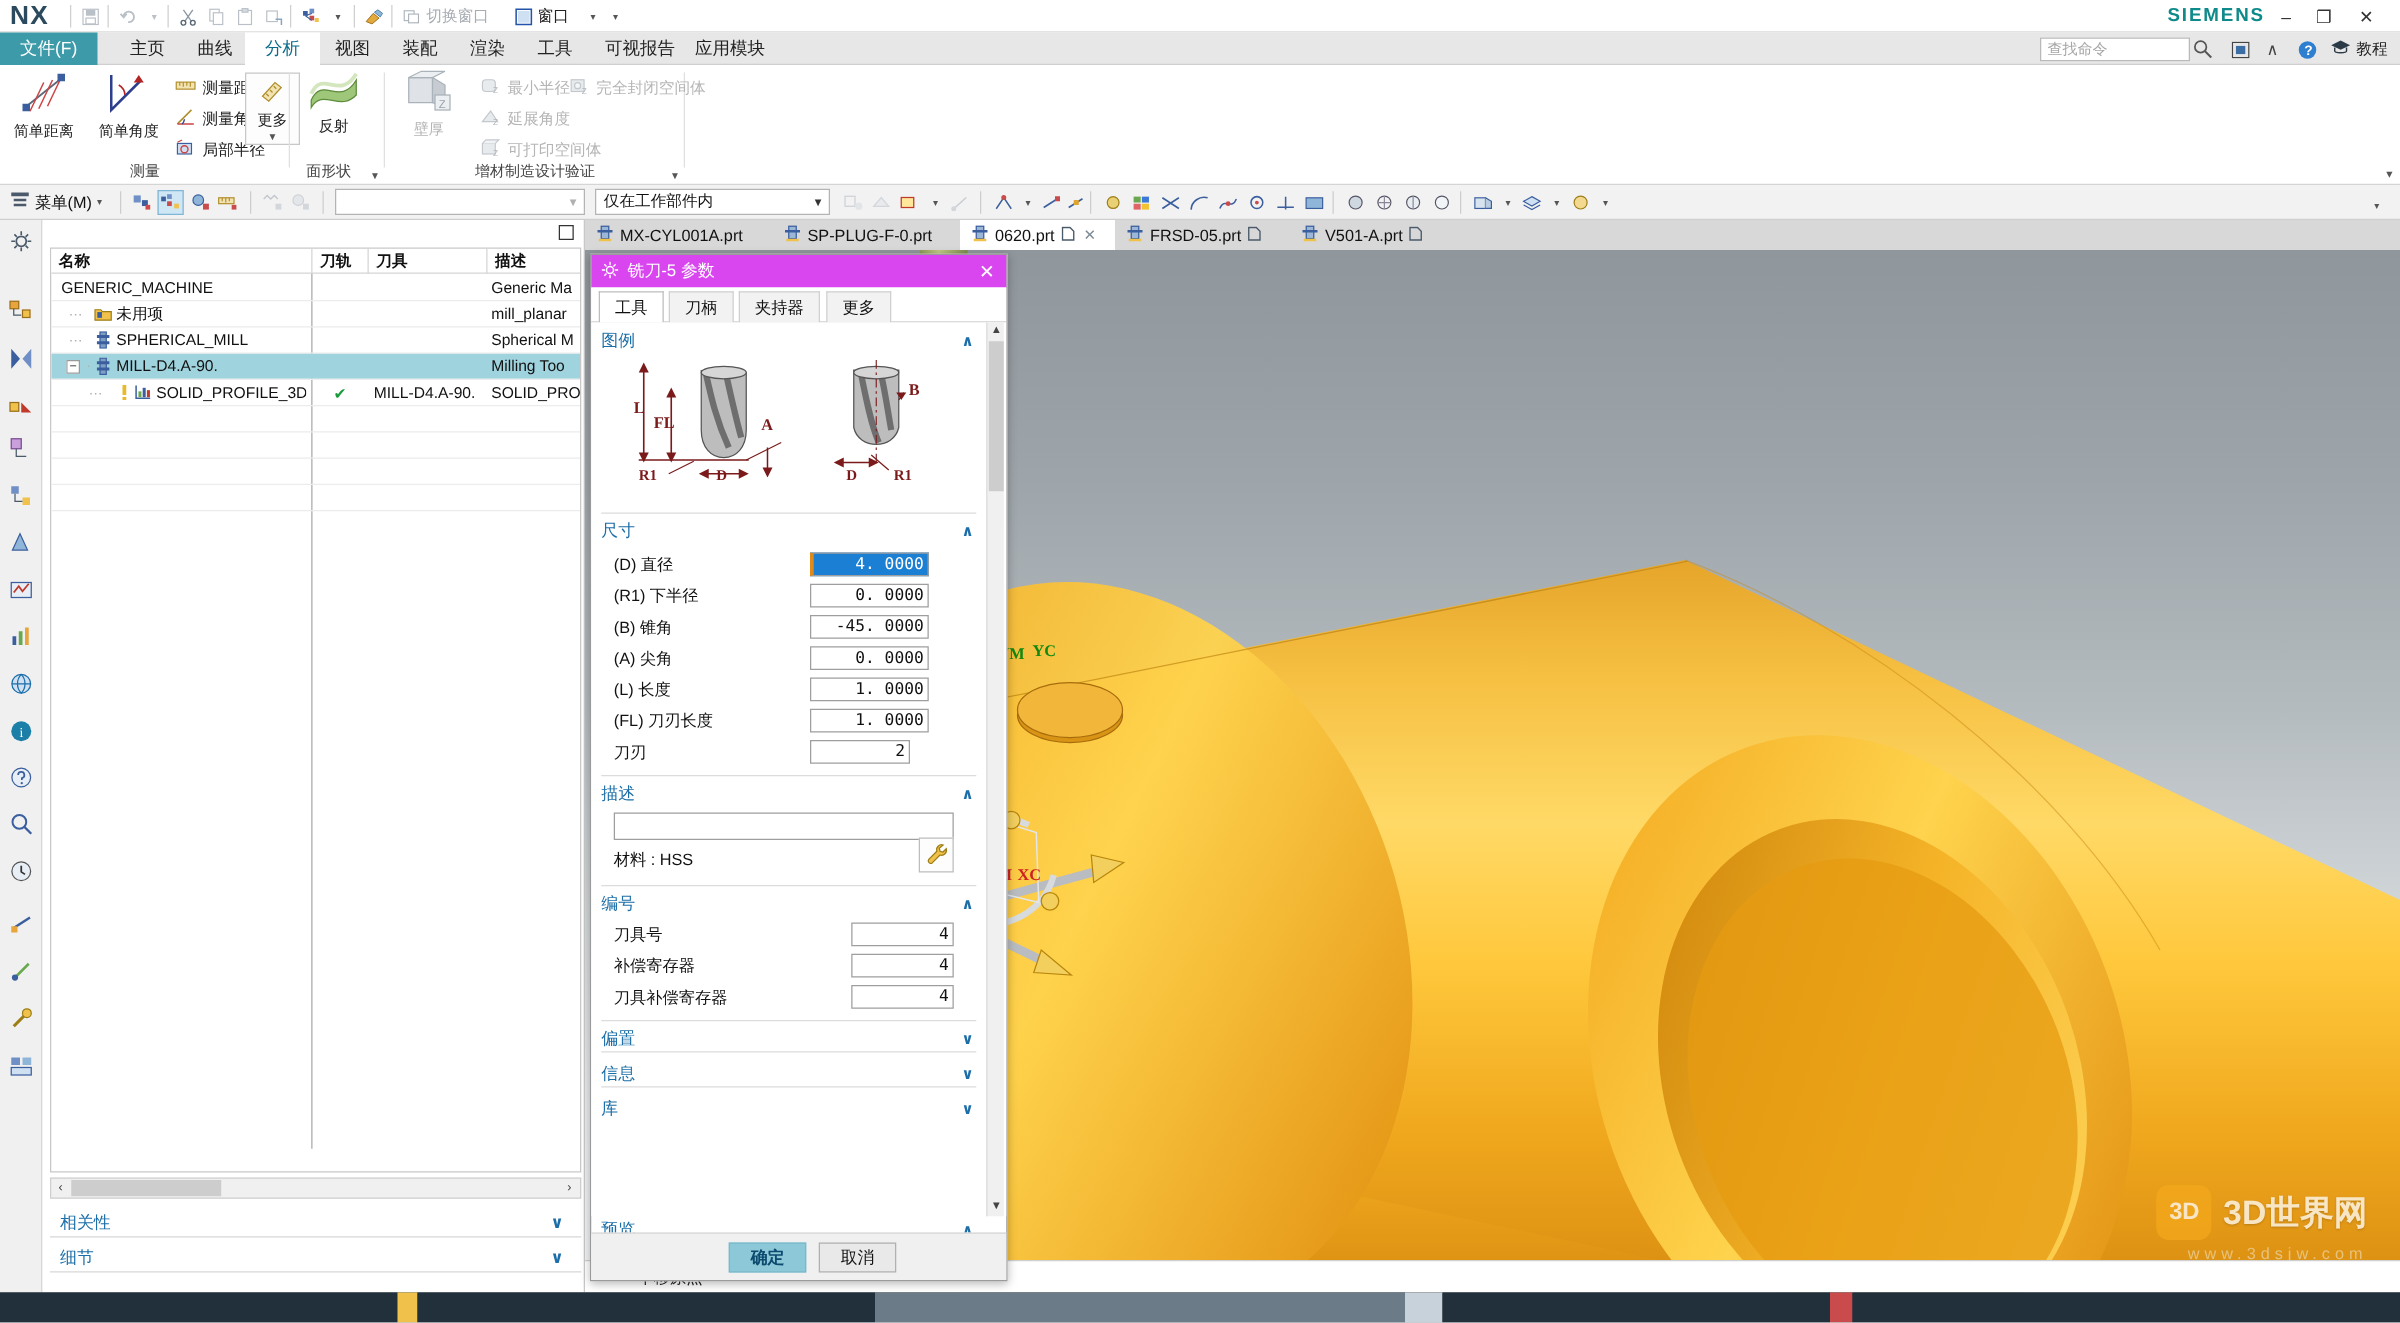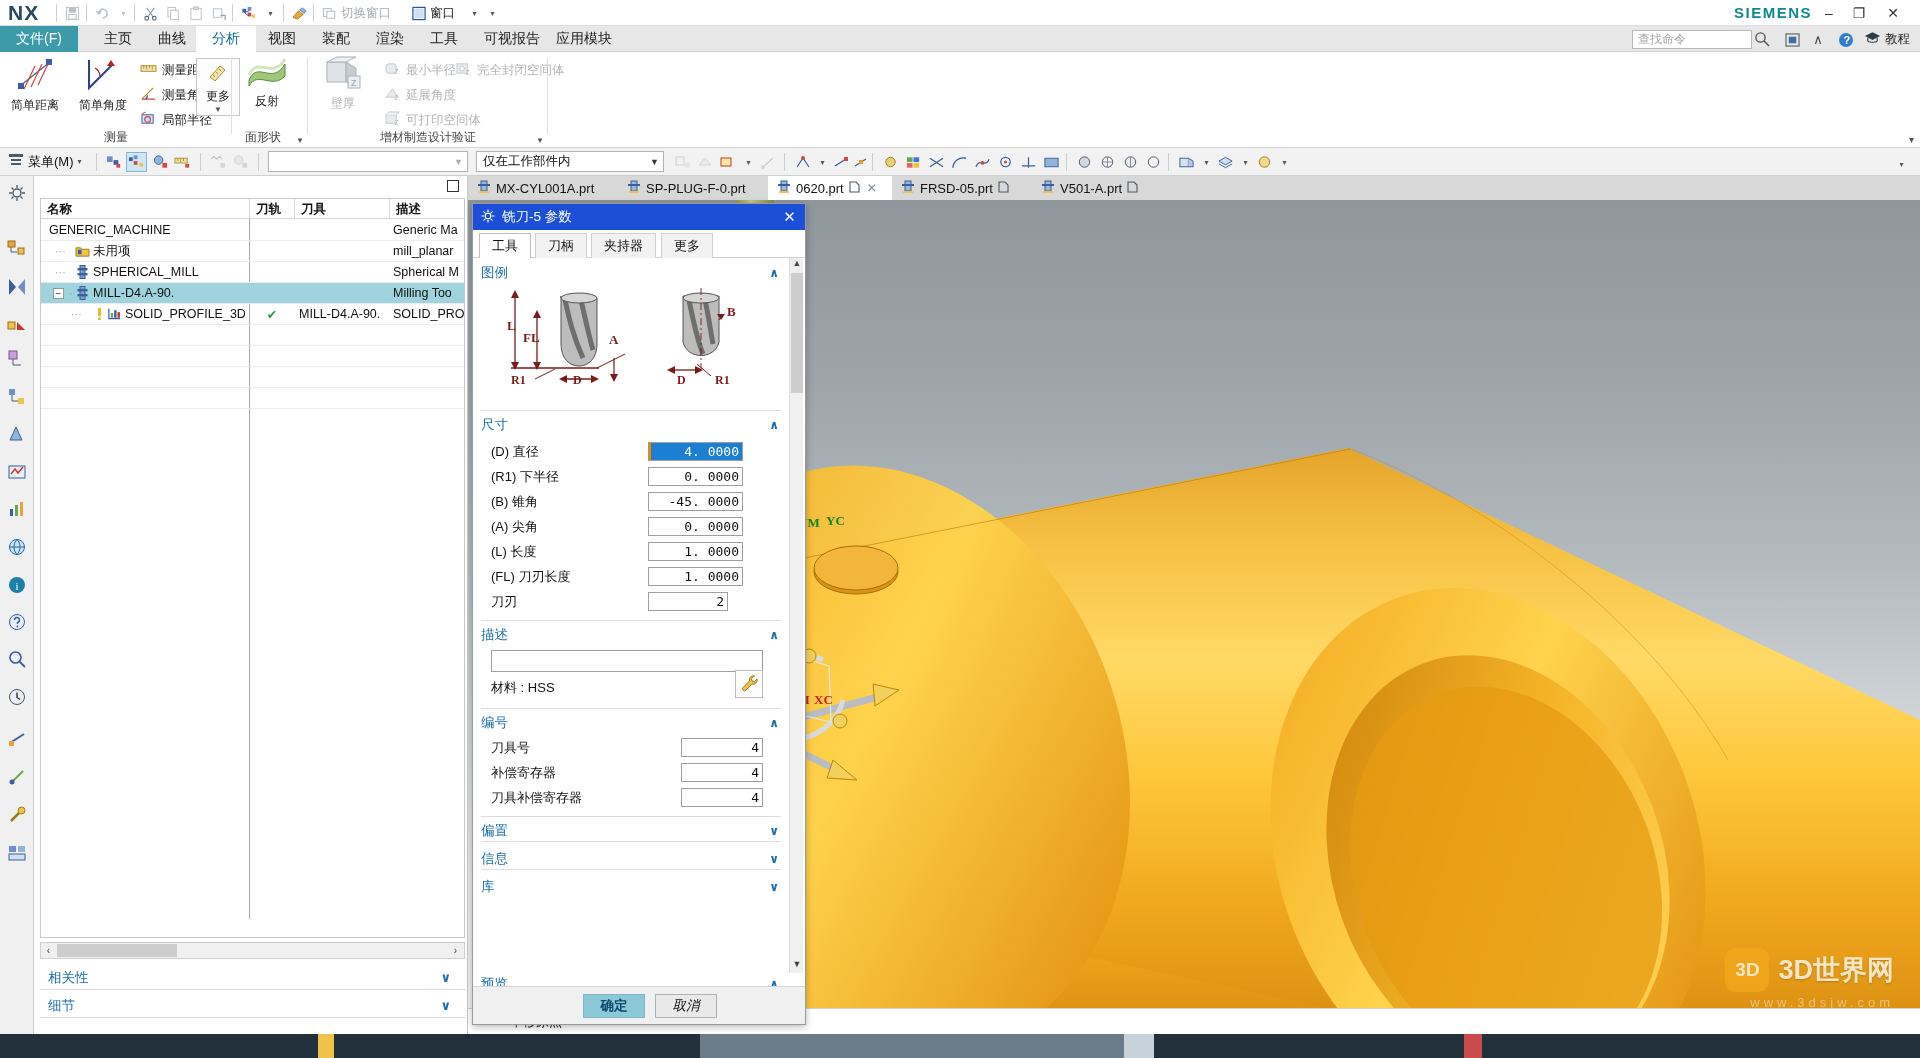--- a/index.html
+++ b/index.html
@@ -236,21 +236,21 @@
   .wm-sub{ position:absolute; right:26px; bottom:24px; font-size:13px; color:#e8c27a; letter-spacing:4px;}
 
   
   .dialog{
     position:absolute; left:472px; top:203px; width:334px; height:822px;
     background:#ffffff; border:1px solid #9a9a9a;
     box-shadow:0 2px 7px rgba(0,0,0,.28);
   }
   .dlg-title{
     position:absolute; left:0; top:0; width:332px; height:26px;
-    background:#1d4ed8; display:flex; align-items:center; gap:7px; padding-left:8px;
+    background:#d946ef; display:flex; align-items:center; gap:7px; padding-left:8px;
     color:#ffffff; font-size:13.5px;
   }
   .dlg-close{
     position:absolute; right:6px; top:3px; width:19px; height:19px;
     display:flex; align-items:center; justify-content:center;
     color:#fff; font-size:15px;
   }
   .dlg-tabs{
     position:absolute; left:0; top:26px; width:332px; height:28px;
     background:#ffffff; border-bottom:1px solid #d0d0d0;
@@ -303,21 +303,21 @@
   }
   .dlg-footer{
     position:absolute; left:0; bottom:0; width:332px; height:38px;
     background:#f0f0f0; border-top:1px solid #d5d5d5;
   }
   .btn{
     position:absolute; top:7px; height:24px; display:flex; align-items:center;
     justify-content:center; font-size:13.5px;
   }
   .btn.ok{ background:#8cc8d8; color:#0c4a6e; border:1px solid #7bb9ca;font-weight:bold; }
-  .btn.cancel{ background:#e9e9e9; color:#111; border:1px solid #b0b0b0;font-style:italic; }
+  .btn.cancel{ background:#e9e9e9; color:#111; border:1px solid #b0b0b0; }
   .chk{
     width:12px; height:12px; border:1px solid #555; background:#fff;
     display:inline-flex; align-items:center; justify-content:center;
     font-size:10px; line-height:10px; color:#111;
   }
   .iconbtn{
     position:absolute; border:1px solid #bdbdbd; background:#fdfdfd;
     display:flex; align-items:center; justify-content:center;
   }
 

